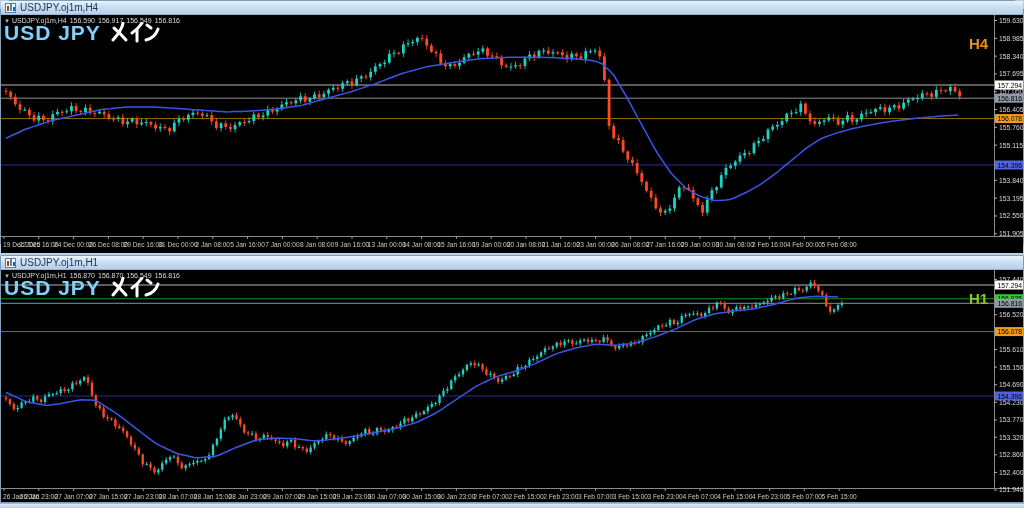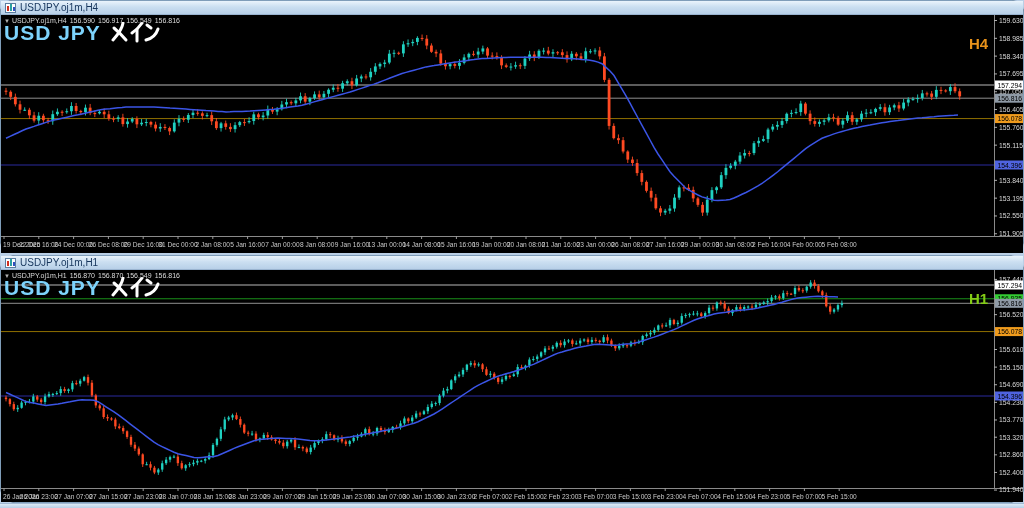--- a/index.html
+++ b/index.html
@@ -573,21 +573,21 @@
             <text x="996.5" y="85.79530710835071" font-size="6.8" fill="#000000">156.816</text>
             <rect x="994" y="99.06797791580394" width="28" height="9" fill="#ef9b1d"></rect>
             <text x="996.5" y="106.16797791580393" font-size="6.8" fill="#000000">156.078</text>
             <rect x="994" y="145.5" width="28" height="9" fill="#4f63e0"></rect>
             <text x="996.5" y="152.6" font-size="6.8" fill="#000000">154.396</text>
           </g>
         </svg>
       </div>
   </div>
 
-  <div class="mdi-window" style="top:255px; height:248px;border-radius:15px;">
+  <div class="mdi-window" style="top:255px; height:248px;">
     <div class="titlebar">
       <span class="chart-icon">
           <i class="b1"></i>
           <i class="b2"></i>
           <i class="b3"></i>
         </span>
       <span class="title">USDJPY.oj1m,H1</span>
     </div>
     <div class="chart-body" id="body-h1" style="height:232px;">
       <div class="ohlc-line">

